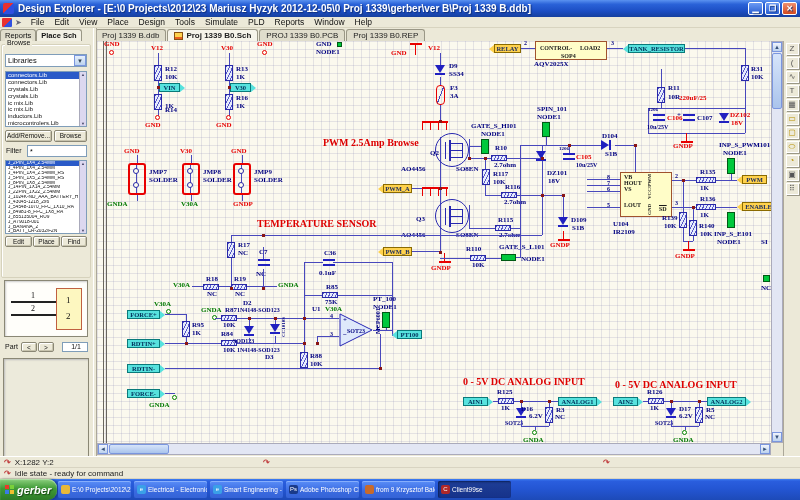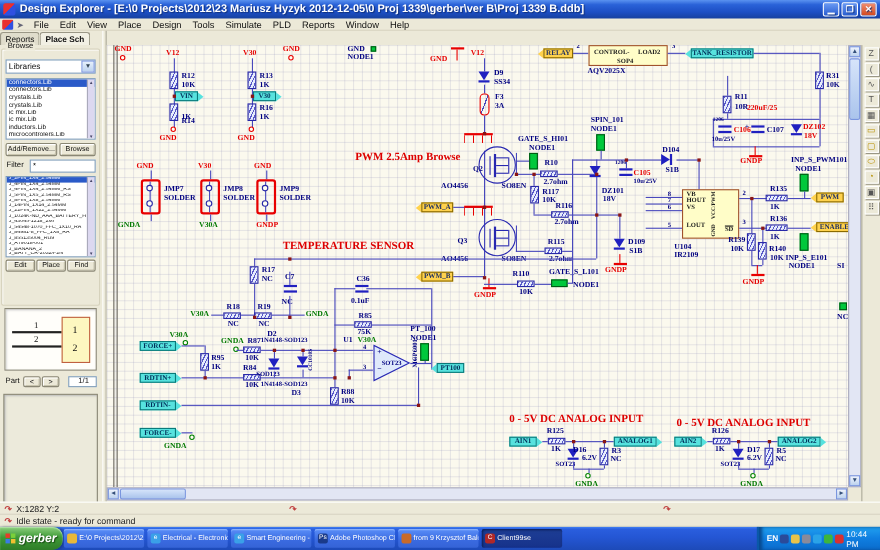--- a/index.html
+++ b/index.html
@@ -105,20 +105,35 @@
       <span class="wbtn close">✕</span>
     </span>
   </div>
 
   <div class="menubar">
     <span class="micon"></span>
     <span class="marrow">➤</span>
     <span id="menus"><span class="mitem" style="display: inline-block;">File</span><span class="mitem" style="display: inline-block;">Edit</span><span class="mitem" style="display: inline-block;">View</span><span class="mitem" style="display: inline-block;">Place</span><span class="mitem" style="display: inline-block;">Design</span><span class="mitem" style="display: inline-block;">Tools</span><span class="mitem" style="display: inline-block;">Simulate</span><span class="mitem" style="display: inline-block;">PLD</span><span class="mitem" style="display: inline-block;">Reports</span><span class="mitem" style="display: inline-block;">Window</span><span class="mitem" style="display: inline-block;">Help</span></span>
   </div>
 
+  <div class="tabbar" id="tabbar">
+      <div class="dtab">
+        <span>Proj 1339 B.ddb</span>
+      </div>
+      <div class="dtab active">
+        <span class="sheeticon"></span>
+        <span>Proj 1339 B0.Sch</span>
+      </div>
+      <div class="dtab">
+        <span>PROJ 1339 B0.PCB</span>
+      </div>
+      <div class="dtab">
+        <span>Proj 1339 B0.REP</span>
+      </div>
+    </div>
 
   <div class="panel">
     <div class="ptabs" id="ptabs">
         <span class="ptab">Reports</span>
         <span class="ptab active">Place Sch</span>
       </div>
     <div class="group"></div>
     <div class="glabel">Browse</div>
     <div class="dropdown">
       <span>Libraries</span>
@@ -796,27 +811,15 @@
         </div><div class="task" style="left: 286px;">
           <span class="tico" style="background: rgb(26, 58, 138);">Ps</span>
           <span>Adobe Photoshop CE</span>
         </div><div class="task" style="left: 362px;">
           <span class="tico" style="background: rgb(200, 106, 42);"></span>
           <span>from 9 Krzysztof Balc...</span>
         </div><div class="task active" style="left: 438px;">
           <span class="tico" style="background: rgb(176, 40, 40);">C</span>
           <span>Client99se</span>
         </div></span>
-    <div class="tray">
-      <span style="font-weight:bold">EN</span>
-      <span id="trayicons" style="display:flex;gap:2px">
-          <span class="trico" style="background: rgb(42, 74, 154);"></span>
-          <span class="trico" style="background: rgb(232, 195, 74);"></span>
-          <span class="trico" style="background: rgb(138, 138, 154);"></span>
-          <span class="trico" style="background: rgb(42, 163, 232);"></span>
-          <span class="trico" style="background: rgb(61, 181, 61);"></span>
-          <span class="trico" style="background: rgb(216, 48, 48);"></span>
-        </span>
-      <span>10:44 PM</span>
-    </div>
   </div>
 
 </div>
 
 </body></html>

